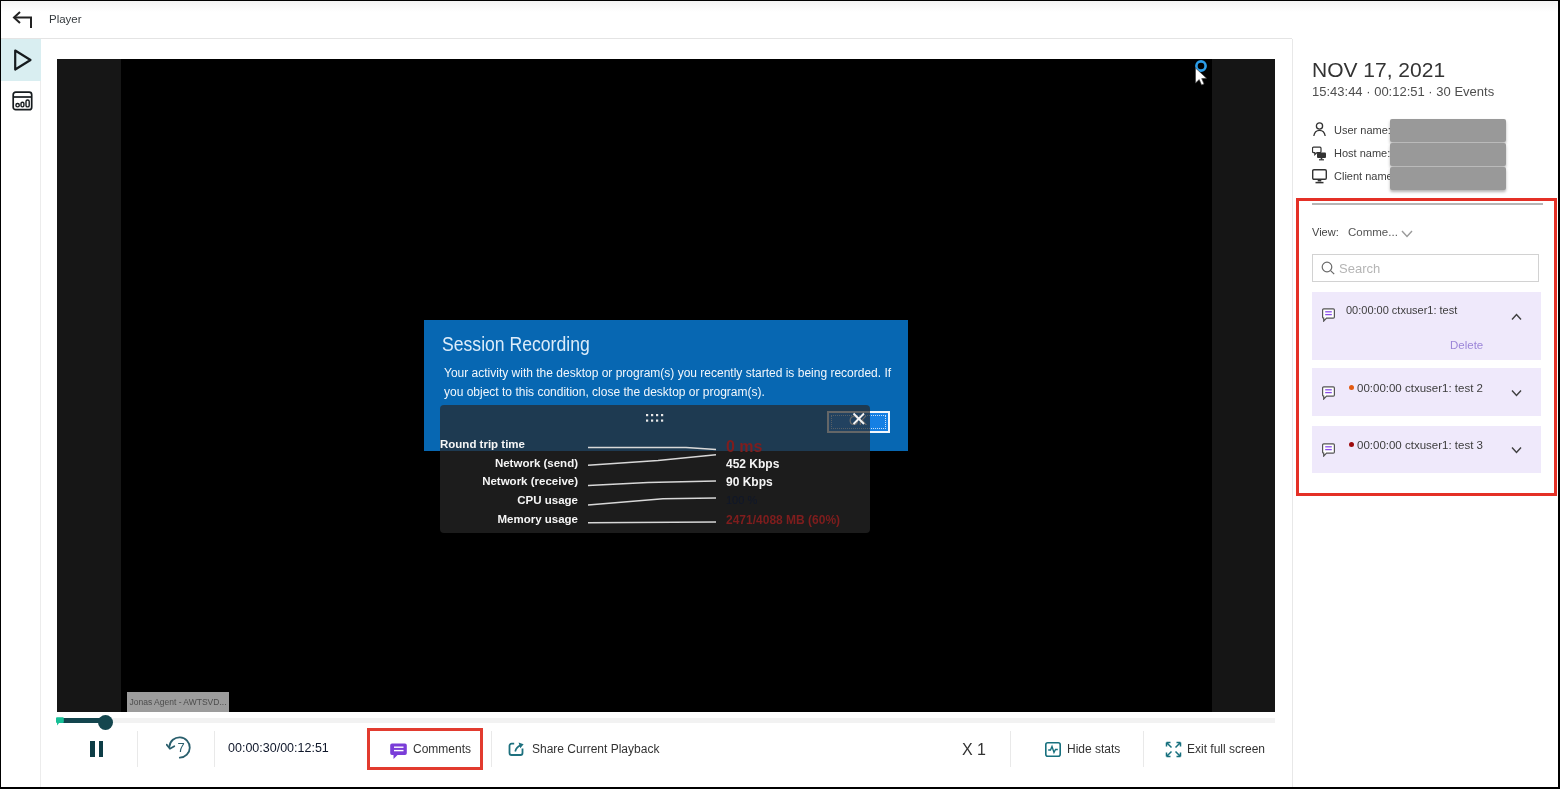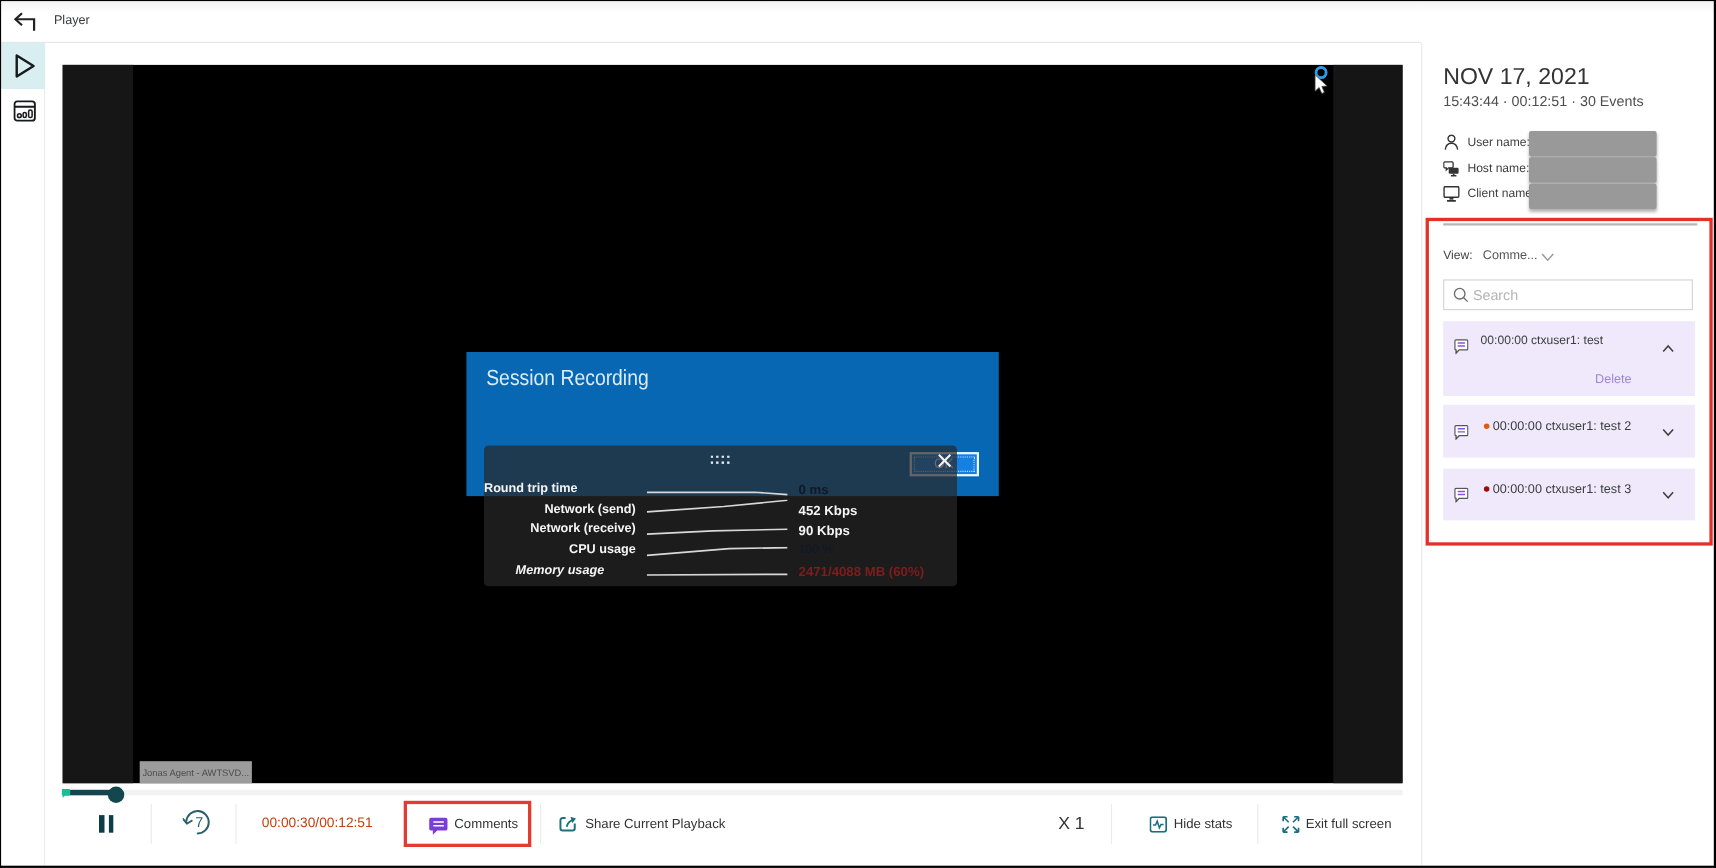--- a/index.html
+++ b/index.html
@@ -32,20 +32,21 @@
     <rect x="9" y="11.2" width="2.9" height="4.7" rx="1.4" fill="none" stroke="#161b1e" stroke-width="1.4"></rect>
     <rect x="14" y="9" width="3.2" height="6.9" rx="1.5" fill="none" stroke="#161b1e" stroke-width="1.4"></rect>
   </svg>
 
   <div class="abs" style="left:57px;top:59px;width:1218px;height:653px;background:#000;"></div>
   <div class="abs" style="left:57px;top:59px;width:64px;height:653px;background:#161616;"></div>
   <div class="abs" style="left:1212px;top:59px;width:63px;height:653px;background:#151515;"></div>
 
   <div class="abs" style="left:424px;top:320px;width:484px;height:131px;background:#0767b2;"></div>
   <div class="abs" style="left:442px;top:333px;font-size:20px;color:#dcecfa;transform:scaleX(0.88);transform-origin:0 0;">Session Recording</div>
+  <div class="abs" style="left:444px;top:364px;white-space:nowrap;font-size:12px;line-height:18.5px;color:#f2f7fc;">Your activity with the desktop or program(s) you recently started is being recorded. If<br>you object to this condition, close the desktop or program(s).</div>
 
   <div class="abs" style="left:827px;top:411px;width:63px;height:22px;background:#1580e4;border:2px solid #f2f7fc;"></div>
   <div class="abs" style="left:831px;top:415px;width:55px;height:14px;border:1px dotted rgba(255,255,255,0.75);"></div>
   <div class="abs" style="left:849px;top:414px;font-size:12.5px;color:#fff;">OK</div>
 
   <div class="abs" style="left:440px;top:405px;width:430px;height:128px;background:rgba(40,40,40,0.70);border-radius:4px;"></div>
 
   <svg class="abs" style="left:646px;top:414px;" width="20" height="10" viewBox="0 0 20 10">
     <g fill="#e8e8e8">
       <rect x="0" y="0" width="2.2" height="2.2"></rect>
@@ -57,21 +58,21 @@
         <rect x="10" y="5.5" width="2.2" height="2.2"></rect>
         <rect x="15" y="5.5" width="2.2" height="2.2"></rect>
     </g>
   </svg>
 
   <svg class="abs" style="left:852px;top:412px;" width="14" height="14" viewBox="0 0 14 14">
     <path d="M1.5 1.5 L12 12 M12 1.5 L1.5 12" stroke="#f3f3f3" stroke-width="1.9"></path>
   </svg>
 
   <div class="abs" style="left:440px;top:438px;width:138px;text-align:left;font-size:11.5px;font-weight:bold;color:#f5f5f5;">Round trip time</div>
-  <div class="abs" style="left:726px;top:438px;font-size:12px;font-weight:bold;color:#0f172a;">0 ms</div>
+  <div class="abs" style="left:726px;top:438px;font-size:16px;font-weight:bold;color:#7f1d1d;">0 ms</div>
   <svg class="abs" style="left:588px;top:441px;" width="128" height="10" viewBox="0 0 128 10">
       <path d="M0 6.6 L98 6.5 L128 8.6" fill="none" stroke="#d8d8d8" stroke-width="1.5"></path>
     </svg>
 
   <div class="abs" style="left:440px;top:456.7px;width:138px;text-align:right;font-size:11.5px;font-weight:bold;color:#f5f5f5;">Network (send)</div>
   <div class="abs" style="left:726px;top:456.7px;font-size:12px;font-weight:bold;color:#f5f5f5;">452 Kbps</div>
   <svg class="abs" style="left:588px;top:454px;" width="128" height="13" viewBox="0 0 128 13">
       <path d="M0 11.3 L70 6.5 L128 0.8" fill="none" stroke="#d8d8d8" stroke-width="1.5"></path>
     </svg>
 
@@ -80,21 +81,21 @@
   <svg class="abs" style="left:588px;top:478.4px;" width="128" height="12" viewBox="0 0 128 12">
       <path d="M0 7.6 L60 4.6 L128 3.1" fill="none" stroke="#d8d8d8" stroke-width="1.5"></path>
     </svg>
 
   <div class="abs" style="left:440px;top:494.1px;width:138px;text-align:right;font-size:11.5px;font-weight:bold;color:#f5f5f5;">CPU usage</div>
   <div class="abs" style="left:726px;top:494.1px;font-size:11px;font-weight:normal;color:#0f172a;">100 %</div>
   <svg class="abs" style="left:588px;top:497.1px;" width="128" height="12" viewBox="0 0 128 12">
       <path d="M0 7.9 L75 1.7 L128 0.9" fill="none" stroke="#d8d8d8" stroke-width="1.5"></path>
     </svg>
 
-  <div class="abs" style="left:440px;top:512.8px;width:138px;text-align:center;font-size:11.5px;font-weight:bold;color:#f5f5f5;font-style:italic;">Memory usage</div>
+  <div class="abs" style="left:440px;top:512.8px;width:138px;text-align:right;font-size:11.5px;font-weight:bold;color:#f5f5f5;">Memory usage</div>
   <div class="abs" style="left:726px;top:512.8px;font-size:12px;font-weight:bold;color:#7f1d1d;">2471/4088 MB (60%)</div>
   <svg class="abs" style="left:588px;top:515.8px;" width="128" height="10" viewBox="0 0 128 10">
       <path d="M0 6.7 L128 6.1" fill="none" stroke="#d8d8d8" stroke-width="1.5"></path>
     </svg>
 
   <svg class="abs" style="left:1193px;top:59px;" width="22" height="30" viewBox="0 0 22 30">
     <circle cx="8" cy="7" r="4.6" fill="none" stroke="#2c9de8" stroke-width="2.6"></circle>
     <path d="M2.5 9 L2.5 24 L6.2 20.6 L8.6 26 L11 24.9 L8.7 19.6 L13.5 19.2 Z" fill="#fff" stroke="#444" stroke-width="0.7"></path>
   </svg>
 
@@ -109,21 +110,21 @@
 
   <div class="abs" style="left:90px;top:741px;width:4.5px;height:16px;background:#0d3d46;"></div>
   <div class="abs" style="left:98.5px;top:741px;width:4.5px;height:16px;background:#0d3d46;"></div>
   <div class="abs" style="left:137px;top:731px;width:1px;height:36px;background:#e9e9e9;"></div>
   <svg class="abs" style="left:166px;top:734px;" width="27" height="27" viewBox="0 0 27 27">
     <path d="M3.4 12.6 A10.2 10.2 0 1 1 13.8 23.7" fill="none" stroke="#2a5f6d" stroke-width="1.8" stroke-linecap="round"></path>
     <path d="M0.6 10.6 L3.9 14.8 L8.3 12.2" fill="none" stroke="#2a5f6d" stroke-width="1.7" stroke-linejoin="round" stroke-linecap="round"></path>
     <text x="11.4" y="18.0" font-size="13" fill="#2a5f6d" font-family="Liberation Sans, sans-serif">7</text>
   </svg>
   <div class="abs" style="left:214px;top:731px;width:1px;height:36px;background:#e9e9e9;"></div>
-  <div class="abs" style="left:238px;top:741px;font-size:12.5px;color:#c2410c;">00:00:30/00:12:51</div>
+  <div class="abs" style="left:228px;top:741px;font-size:12.5px;color:#0f172a;">00:00:30/00:12:51</div>
 
   <div class="abs" style="left:367px;top:728px;width:116px;height:42px;border:3px solid #e23b2f;"></div>
   <svg class="abs" style="left:390px;top:742px;" width="18" height="18" viewBox="0 0 18 18">
     <path d="M2 1.5 h13 a1.8 1.8 0 0 1 1.8 1.8 v8 a1.8 1.8 0 0 1 -1.8 1.8 h-7.5 l-4 3.8 v-3.8 h-1.5 a1.8 1.8 0 0 1 -1.8 -1.8 v-8 a1.8 1.8 0 0 1 1.8 -1.8 Z" fill="#7a3dd8"></path>
     <line x1="4" y1="5.2" x2="13.5" y2="5.2" stroke="#fff" stroke-width="1.4"></line>
     <line x1="4" y1="8.6" x2="13.5" y2="8.6" stroke="#fff" stroke-width="1.4"></line>
   </svg>
   <div class="abs" style="left:413px;top:742px;font-size:12px;color:#333;">Comments</div>
 
   <div class="abs" style="left:491px;top:731px;width:1px;height:36px;background:#e9e9e9;"></div>

